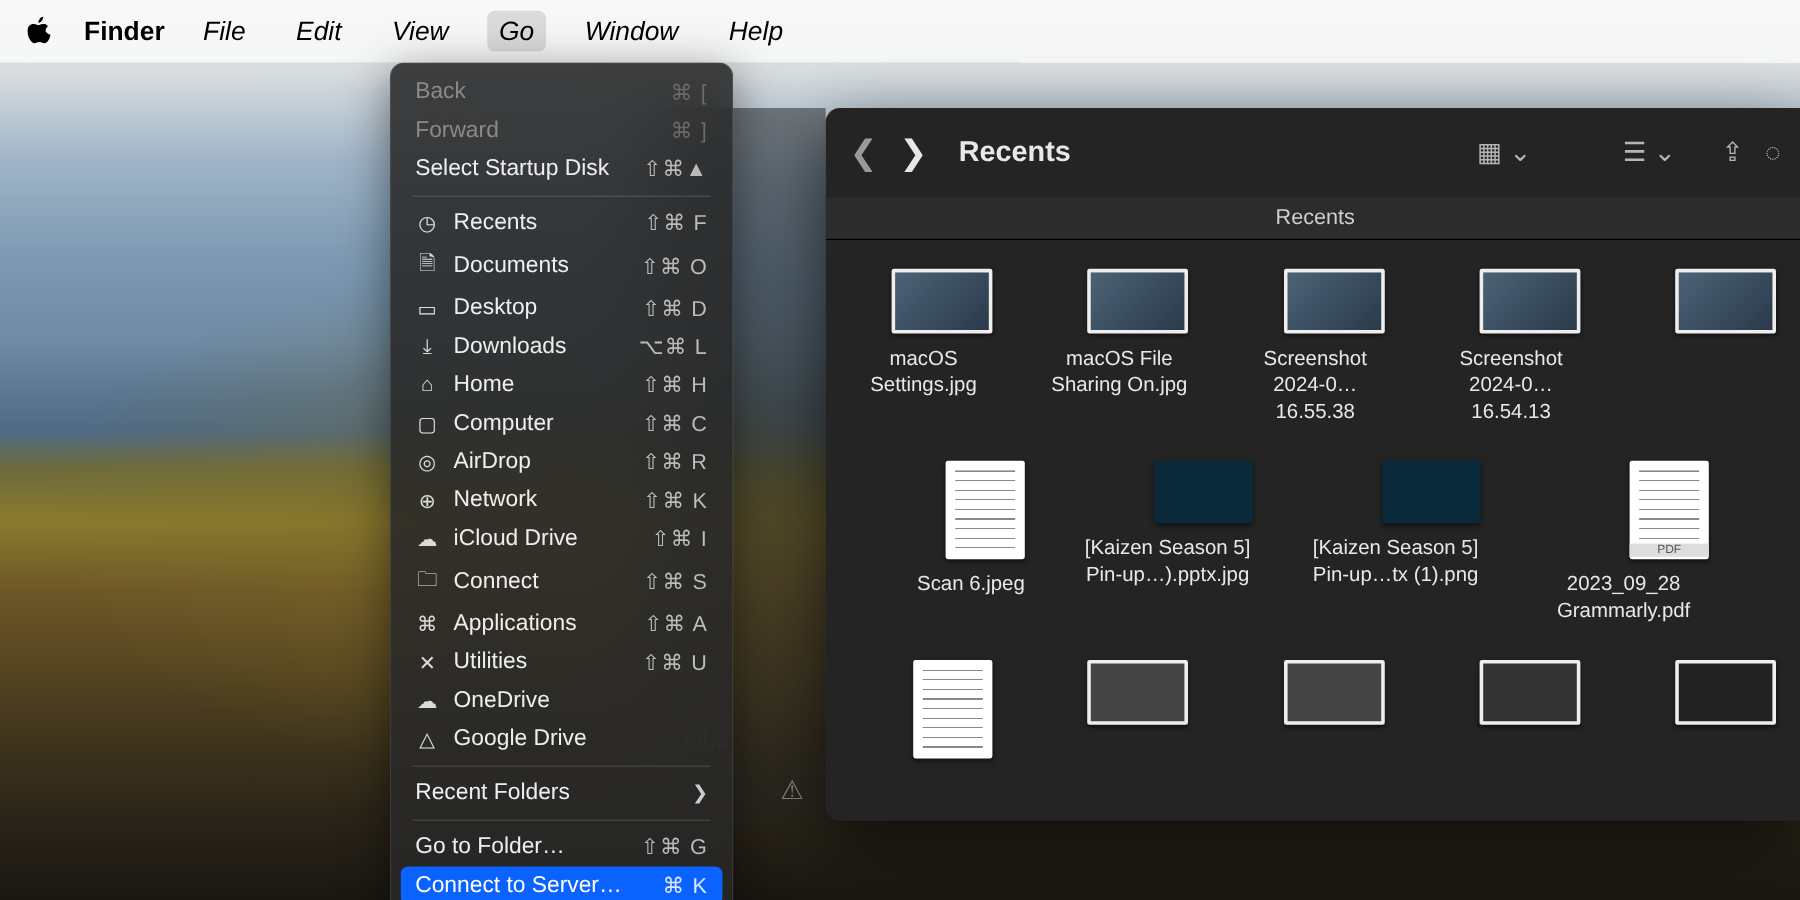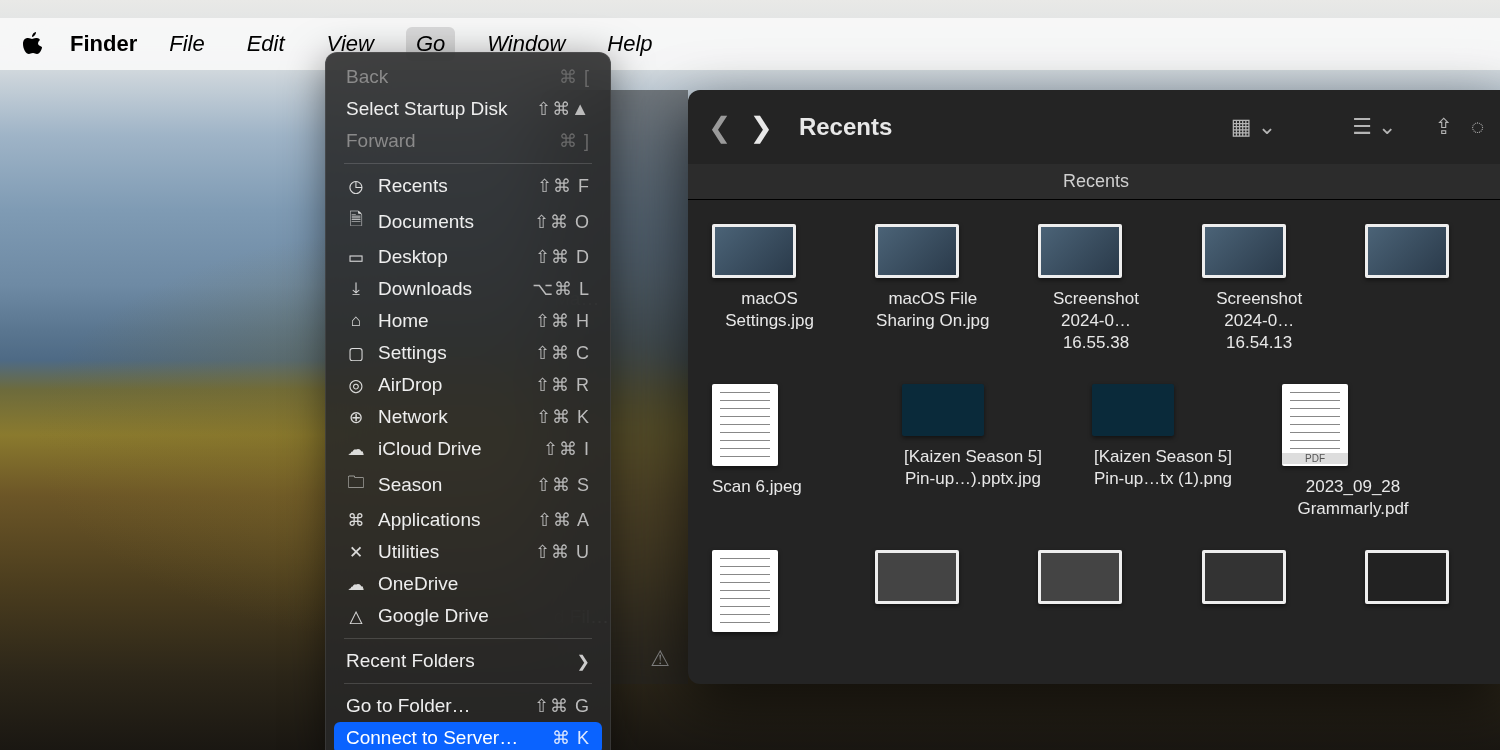--- a/index.html
+++ b/index.html
@@ -11,21 +11,21 @@
       #6e8aa4 38%, #5a7690 44%,
       #4e6a85 48%, #6d6b3c 52%,
       #8a7a2e 58%, #6c5627 66%,
       #4b3d1e 78%, #2c2619 90%,
       #1a1712 100%);
   }
   .wallpaper::after{ content:""; position:absolute; inset:0;
     background: radial-gradient(ellipse 600px 300px at 30% 58%, rgba(128,110,40,.5), transparent 70%);
   }
   
-  .menubar { position: absolute; top:18px; left:0; right:0; height:52px;
+  .menubar { position: absolute; top:0; left:0; right:0; height:52px;
     background: rgba(250,250,250,.85); backdrop-filter: blur(20px);
     display:flex; align-items:center; gap: 22px; padding: 0 22px;
     font-size: 22px; color:#000; font-weight:400;
   }
   .menubar .apple { font-size: 26px; margin-right: 4px;}
   .menubar .app-name { font-weight:700; }
   .menubar .item { padding: 4px 10px; border-radius:6px;font-style:italic; }
   .menubar .item.open { background: rgba(0,0,0,.12); text-align: center; }
   
   .dropdown { position:absolute; top:52px; left:325px; width:286px;
@@ -48,21 +48,21 @@
     background:#242424; border-radius:12px 0 0 12px; overflow:hidden;
     box-shadow:0 20px 60px rgba(0,0,0,.6); color:#e8e8e8;
     display:flex; flex-direction:column;
   }
   .finder .toolbar { height:74px; display:flex; align-items:center; padding:0 20px; gap:18px;}
   .finder .title { font-size:24px; font-weight:600; flex:1; margin-left:8px;}
   .finder .tabbar { height:36px; border-bottom:1px solid #000; display:flex; align-items:center; justify-content:center; background:#2c2c2c;}
   .finder .tab { font-size:18px; color:#cfcfcf; padding:6px 30px; }
   .finder .grid { flex:1; padding:24px 10px; overflow:hidden;}
   .row { display:flex; gap:48px; padding: 0 14px 30px 14px;}
-  .itemc { width:142px; display:flex; flex-direction:column; align-items:flex-start; gap:10px;}
+  .itemc { width:142px; display:flex; flex-direction:column; align-items:flex-end; gap:10px;}
   .thumb { width:84px; height:54px; background:linear-gradient(135deg,#4b6377,#2a3a4a); border:3px solid #eee; border-radius:2px; box-shadow:0 2px 4px rgba(0,0,0,.5);}
   .thumb.doc { width:66px; height:82px; background:#fff; border:none; position:relative;}
   .thumb.doc::before{content:"";position:absolute;inset:8px;background:repeating-linear-gradient(#888 0 1px,transparent 1px 8px);}
   .thumb.pdf::after{content:"PDF";position:absolute;bottom:2px;left:0;right:0;text-align:center;font-size:10px;color:#555;background:#ddd;}
   .thumb.dark{width:82px;height:52px;background:#0a2a3a;border:none;}
   .fname { font-size:17px; text-align:center; line-height:1.3; max-width:160px;}
   .chevron{ font-size:28px; color:#9a9a9a;}
   .chevron.on{ color:#e8e8e8;}
   .tb-icon{ font-size:22px; color:#b5b5b5;}
   
@@ -172,28 +172,28 @@
         </div>
     </div>
   </div>
 </div>
 
 <div class="dropdown">
   <div class="mi disabled">
     <span class="lab">Back</span>
       <span class="sc">⌘ [</span>
   </div>
+  <div class="mi disabled">
+    <span class="lab">Forward</span>
+      <span class="sc">⌘ ]</span>
+  </div>
   <div class="mi">
     <span class="lab">Select Startup Disk</span>
       <span class="sc">⇧⌘▲</span>
   </div>
-  <div class="mi disabled">
-    <span class="lab">Forward</span>
-      <span class="sc">⌘ ]</span>
-  </div>
   <div class="sep"></div>
   <div id="places">
       <div class="mi">
         <span class="ic">◷</span>
         <span class="lab">Recents</span>
         <span class="sc">⇧⌘ F</span>
       </div>
       <div class="mi">
         <span class="ic">🗎</span>
         <span class="lab">Documents</span>
@@ -209,41 +209,41 @@
         <span class="lab">Downloads</span>
         <span class="sc">⌥⌘ L</span>
       </div>
       <div class="mi">
         <span class="ic">⌂</span>
         <span class="lab">Home</span>
         <span class="sc">⇧⌘ H</span>
       </div>
       <div class="mi">
         <span class="ic">▢</span>
-        <span class="lab">Settings</span>
+        <span class="lab">Computer</span>
         <span class="sc">⇧⌘ C</span>
       </div>
       <div class="mi">
         <span class="ic">◎</span>
         <span class="lab">AirDrop</span>
         <span class="sc">⇧⌘ R</span>
       </div>
       <div class="mi">
         <span class="ic">⊕</span>
         <span class="lab">Network</span>
         <span class="sc">⇧⌘ K</span>
       </div>
       <div class="mi">
         <span class="ic">☁</span>
         <span class="lab">iCloud Drive</span>
         <span class="sc">⇧⌘ I</span>
       </div>
       <div class="mi">
         <span class="ic">🗀</span>
-        <span class="lab">Season</span>
+        <span class="lab">Connect</span>
         <span class="sc">⇧⌘ S</span>
       </div>
       <div class="mi">
         <span class="ic">⌘</span>
         <span class="lab">Applications</span>
         <span class="sc">⇧⌘ A</span>
       </div>
       <div class="mi">
         <span class="ic">✕</span>
         <span class="lab">Utilities</span>

